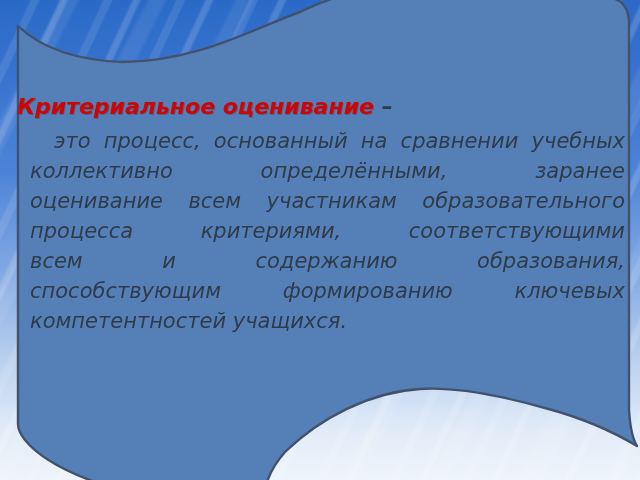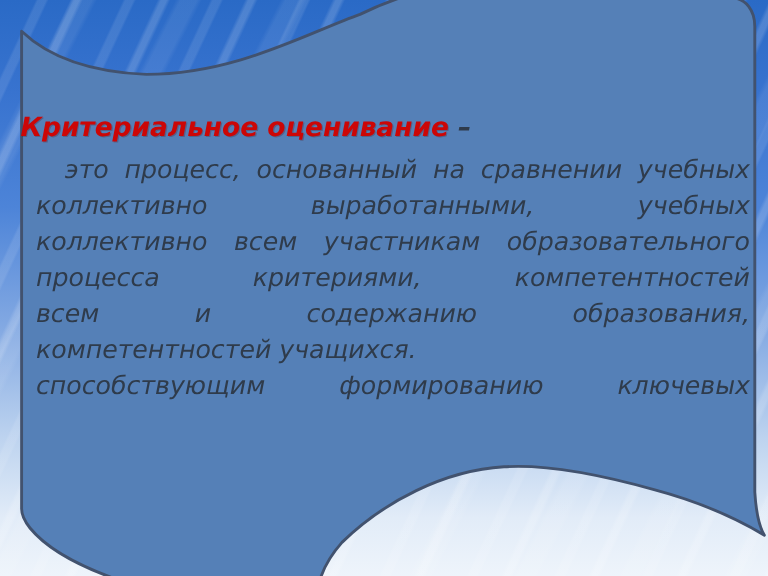--- a/index.html
+++ b/index.html
@@ -117,22 +117,22 @@
       C 21 435 18 430 18 424
       Z"></path>
   </svg>
 
   <div class="textbox">
     <div class="title-line">
       <span class="title-main">Критериальное оценивание</span><span class="title-suffix"> –</span>
     </div>
     <div class="body-par">
       <div class="body-line first">это процесс, основанный на сравнении учебных</div>
-      <div class="body-line">коллективно выработанными, учебных</div>
-      <div class="body-line">коллективно всем участникам образовательного</div>
-      <div class="body-line">процесса критериями, компетентностей</div>
+      <div class="body-line">коллективно определёнными, заранее</div>
+      <div class="body-line">оценивание всем участникам образовательного</div>
+      <div class="body-line">процесса критериями, соответствующими</div>
       <div class="body-line">всем и содержанию образования,</div>
+      <div class="body-line">способствующим формированию ключевых</div>
       <div class="body-line last">компетентностей учащихся.</div>
-      <div class="body-line">способствующим формированию ключевых</div>
     </div>
   </div>
 
 </div>
 
 </body></html>

